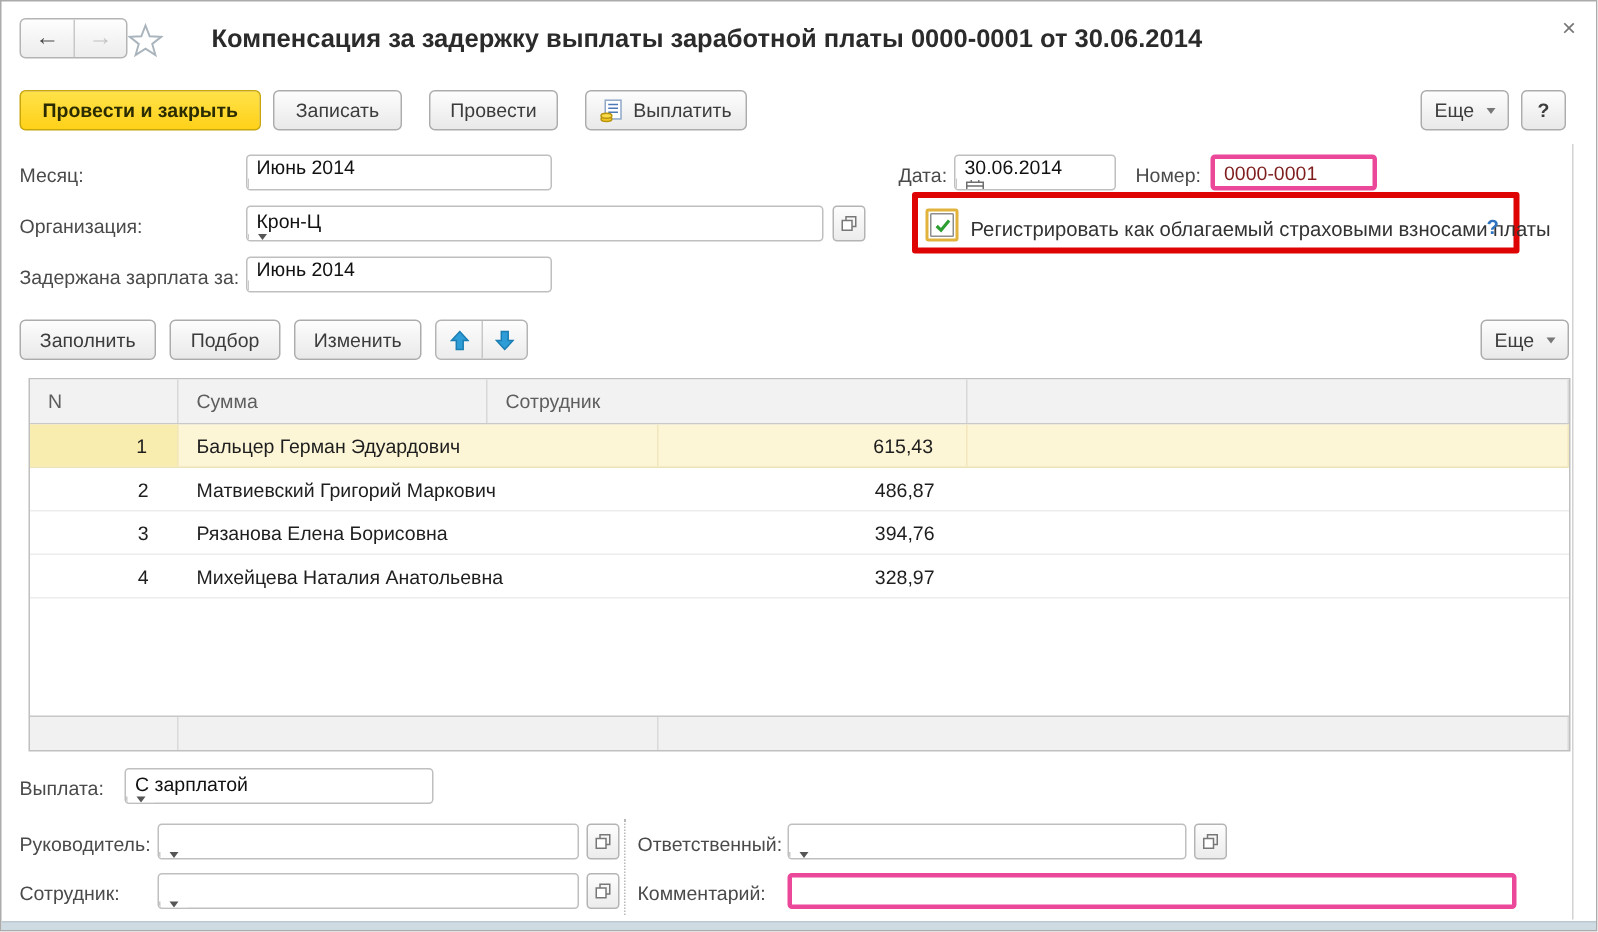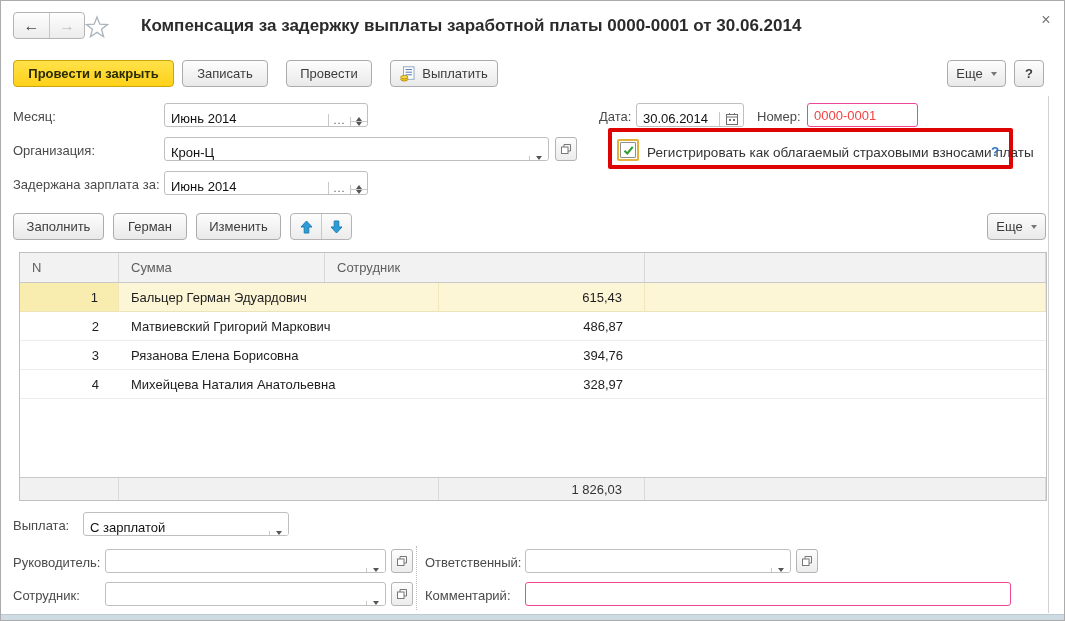--- a/index.html
+++ b/index.html
@@ -41,38 +41,38 @@
     border-color:#C9A60B; font-weight:bold; color:#2B2B00; }
   .caret { width:0; height:0; border-left:3.5px solid transparent;
     border-right:3.5px solid transparent; border-top:4px solid #777; margin-left:2px; }
   .btn-mini { position:absolute; width:22px; height:24px; display:flex;
     align-items:center; justify-content:center;
     background:linear-gradient(#FDFDFD,#ECECEC); border:1px solid #B4B4B4;
     border-radius:3px; cursor:pointer; }
 
   
   .lbl { position:absolute; color:#4A4A4A; white-space:nowrap; }
-  .fgroup { position:absolute; display:flex; align-items:flex-end; height:24px;
-    border:1px solid #BFBFBF; border-radius:3px; background:#fff; overflow:hidden; }
+  .fgroup { position:absolute; display:flex; align-items:flex-start; height:24px;
+    border:1px solid #BFBFBF; border-radius:3px; background:#fff; overflow:hidden;flex-direction:column; }
   .fgroup input { border:none; outline:none; flex:1; min-width:0; padding:0 6px;
     font:13px "Liberation Sans", sans-serif; color:#111; background:transparent; }
   .seg { display:flex; align-items:center; justify-content:center;
     border-left:1px solid #C9C9C9; cursor:pointer; background:#fff; }
   .seg-dots { width:22px; font-size:11px; color:#555; letter-spacing:1px; }
   .seg-drop { width:19px; }
   .seg-cal { width:24px; }
   .spin { width:17px; display:flex; flex-direction:column; border-left:1px solid #C9C9C9; }
   .spin div { flex:1; display:flex; align-items:center; justify-content:center; cursor:pointer; }
   .spin div + div { border-top:1px solid #C9C9C9; }
   .tri-up { width:0; height:0; border-left:3.5px solid transparent;
     border-right:3.5px solid transparent; border-bottom:4px solid #555; }
   .tri-dn { width:0; height:0; border-left:3.5px solid transparent;
     border-right:3.5px solid transparent; border-top:4px solid #555; }
-  .plain-input { position:absolute; height:24px; border:1px solid #ec4899;
-    border-radius:3px; padding:0 6px; font:13px "Liberation Sans", sans-serif; color:#ef4444; }
+  .plain-input { position:absolute; height:24px; border:3px solid #ec4899;
+    border-radius:3px; padding:0 6px; font:13px "Liberation Sans", sans-serif; color:#7f1d1d; }
 
   
   .red-box { position:absolute; left:607px; top:127px; width:405px; height:41px;
     border:4px solid #DE0404; border-radius:2px; }
   .chk-ring { position:absolute; left:616px; top:138px; width:22px; height:22px;
     border:2px solid #E2B33C; border-radius:2px; display:flex; align-items:center;
     justify-content:center; background:#fff; cursor:pointer; }
   .chk-box { width:16px; height:16px; border:1px solid #8E8E8E; border-radius:1px;
     display:flex; align-items:center; justify-content:center; background:#fff; }
   .chk-lbl { position:absolute; left:646px; top:144px; color:#333; font-size:13.5px; white-space:nowrap; }
@@ -210,21 +210,21 @@
     <div class="chk-box">
       <svg width="13" height="13" viewBox="0 0 16 16">
         <path d="M3 8.2 L6.6 11.6 L13.2 3.6" stroke="#2E9E33" stroke-width="2.6" fill="none"></path>
       </svg>
     </div>
   </div>
   <div class="chk-lbl">Регистрировать как облагаемый страховыми взносами платы</div>
   <div class="help-link">?</div>
 
   <button class="btn" style="left:12px; top:212px; width:91px;">Заполнить</button>
-  <button class="btn" style="left:112px; top:212px; width:74px;">Герман</button>
+  <button class="btn" style="left:112px; top:212px; width:74px;">Подбор</button>
   <button class="btn" style="left:195px; top:212px; width:85px;">Изменить</button>
   <div class="arrow-group" style="left:289px; top:212px;">
     <div class="arrow-btn">
       <svg width="13" height="14" viewBox="0 0 13 14">
         <path d="M6.5 1 L12 7 H8.8 V13 H4.2 V7 H1 Z" fill="#2E9CD6" stroke="#1B7EB3"></path>
       </svg>
     </div>
     <div class="arrow-btn">
       <svg width="13" height="14" viewBox="0 0 13 14" style="transform:rotate(180deg)">
         <path d="M6.5 1 L12 7 H8.8 V13 H4.2 V7 H1 Z" fill="#2E9CD6" stroke="#1B7EB3"></path>
@@ -265,21 +265,20 @@
     <div class="g-row g-body-row">
       <div class="g-cell c-n">4</div>
       <div class="g-cell c-emp">Михейцева Наталия Анатольевна</div>
       <div class="g-cell c-sum">328,97</div>
       <div class="g-cell c-rest"></div>
     </div>
 
     <div class="g-row g-foot">
       <div class="g-cell c-n"></div>
       <div class="g-cell c-emp"></div>
-      <div class="g-cell c-sum">1 826,03</div>
       <div class="g-cell c-rest"></div>
     </div>
   </div>
 
   <div class="lbl" style="left:12px; top:517px;">Выплата:</div>
   <div class="fgroup" style="left:82px; top:511px; width:206px;">
     <input value="С зарплатой" style="">
     <div class="seg seg-drop">
       <span class="tri-dn"></span>
     </div>

